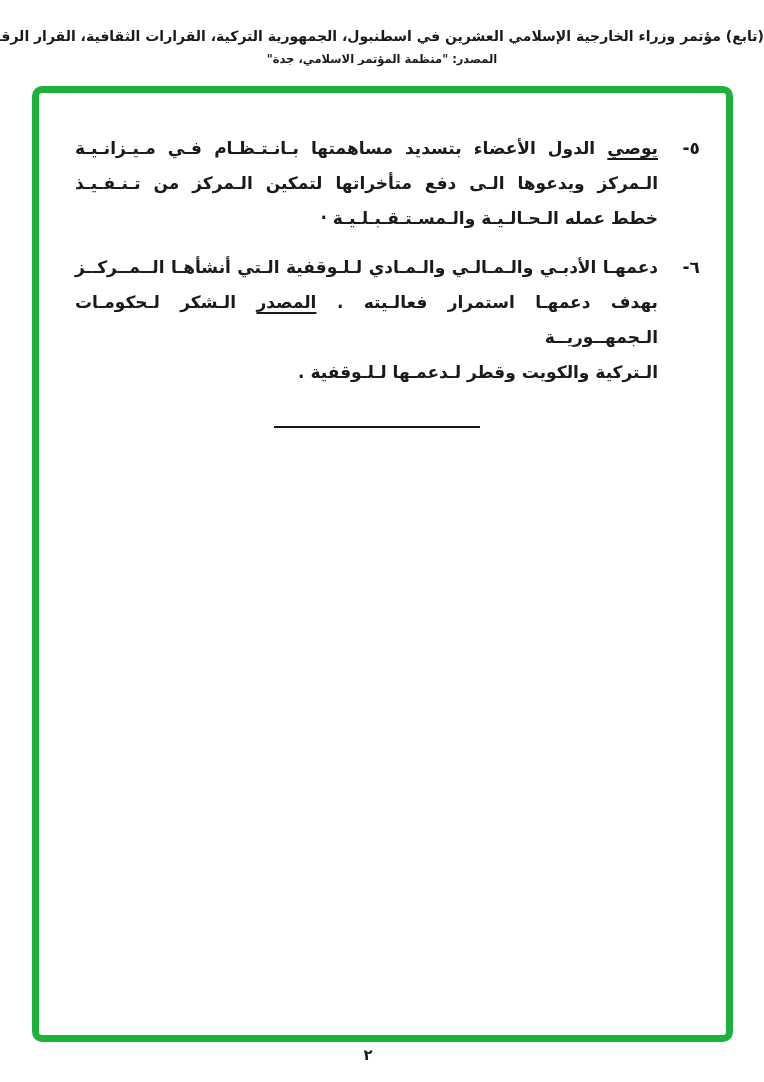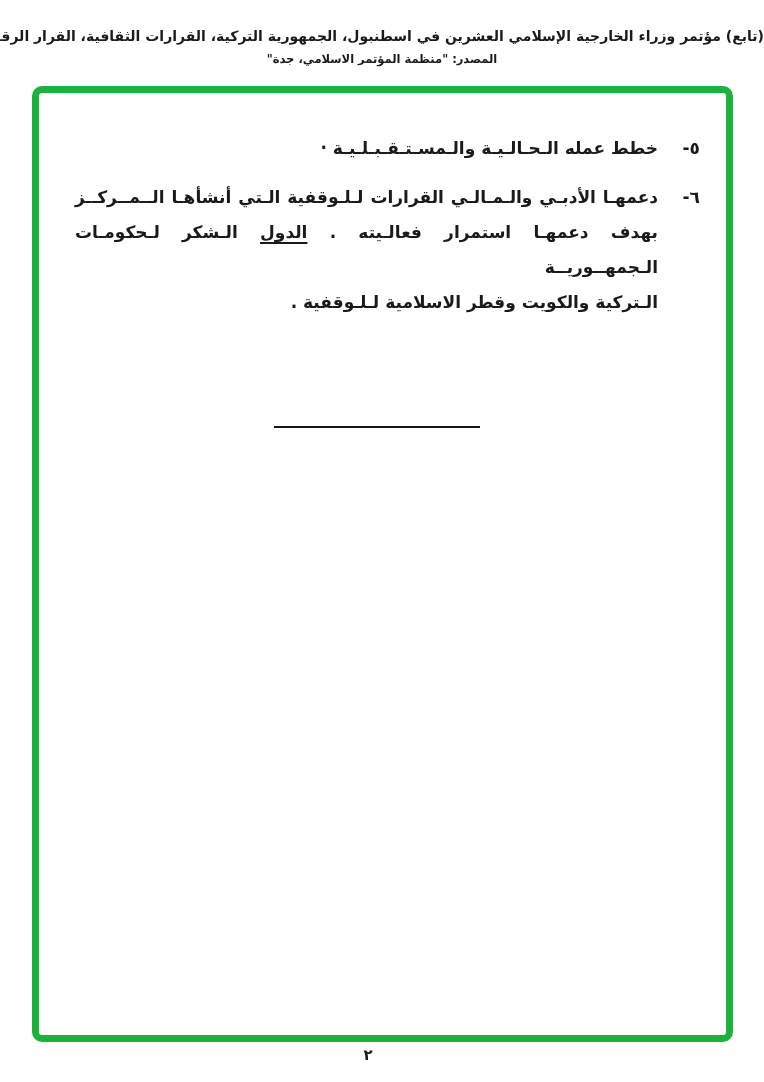--- a/index.html
+++ b/index.html
@@ -63,29 +63,31 @@
     <div class="line1">(تابع) مؤتمر وزراء الخارجية الإسلامي العشرين في اسطنبول، الجمهورية التركية، القرارات الثقافية، القرار الرقم ٢٠/١٣-ث</div>
     <div class="line2">المصدر: "منظمة المؤتمر الاسلامي، جدة"</div>
   </div>
 
   <div class="green-frame"></div>
 
   <div class="content" id="resolutions">
       <div class="res-item">
         <div class="res-num">٥-</div>
         <div class="res-body">
+          <div class="res-line jst"><span class="u">يوصي</span><span> الدول الأعضاء بتسديد مساهمتها بـانـتـظـام فـي مـيـزانـيـة</span></div>
+          <div class="res-line jst"><span>الـمركز ويدعوها الـى دفع متأخراتها لتمكين الـمركز من تـنـفـيـذ</span></div>
           <div class="res-line"><span>خطط عمله الـحـالـيـة والـمسـتـقـبـلـيـة ·</span></div>
         </div>
       </div>
       <div class="res-item">
         <div class="res-num">٦-</div>
         <div class="res-body">
-          <div class="res-line jst"><span>دعمهـا الأدبـي والـمـالـي القرارات لـلـوقفية الـتي أنشأهـا الــمــركــز</span></div>
-          <div class="res-line jst"><span>بهدف دعمهـا استمرار فعالـيته . </span><span class="u">الدول</span><span> الـشكر لـحكومـات الـجمهــوريــة</span></div>
-          <div class="res-line"><span>الـتركية والكويت وقطر الاسلامية لـلـوقفية .</span></div>
+          <div class="res-line jst"><span>دعمهـا الأدبـي والـمـالـي والـمـادي لـلـوقفية الـتي أنشأهـا الــمــركــز</span></div>
+          <div class="res-line jst"><span>بهدف دعمهـا استمرار فعالـيته . </span><span class="u">المصدر</span><span> الـشكر لـحكومـات الـجمهــوريــة</span></div>
+          <div class="res-line"><span>الـتركية والكويت وقطر لـدعمـها لـلـوقفية .</span></div>
         </div>
       </div>
     </div>
 
   <div class="separator"></div>
 
   <div class="page-number">٢</div>
 
 </div>
 

